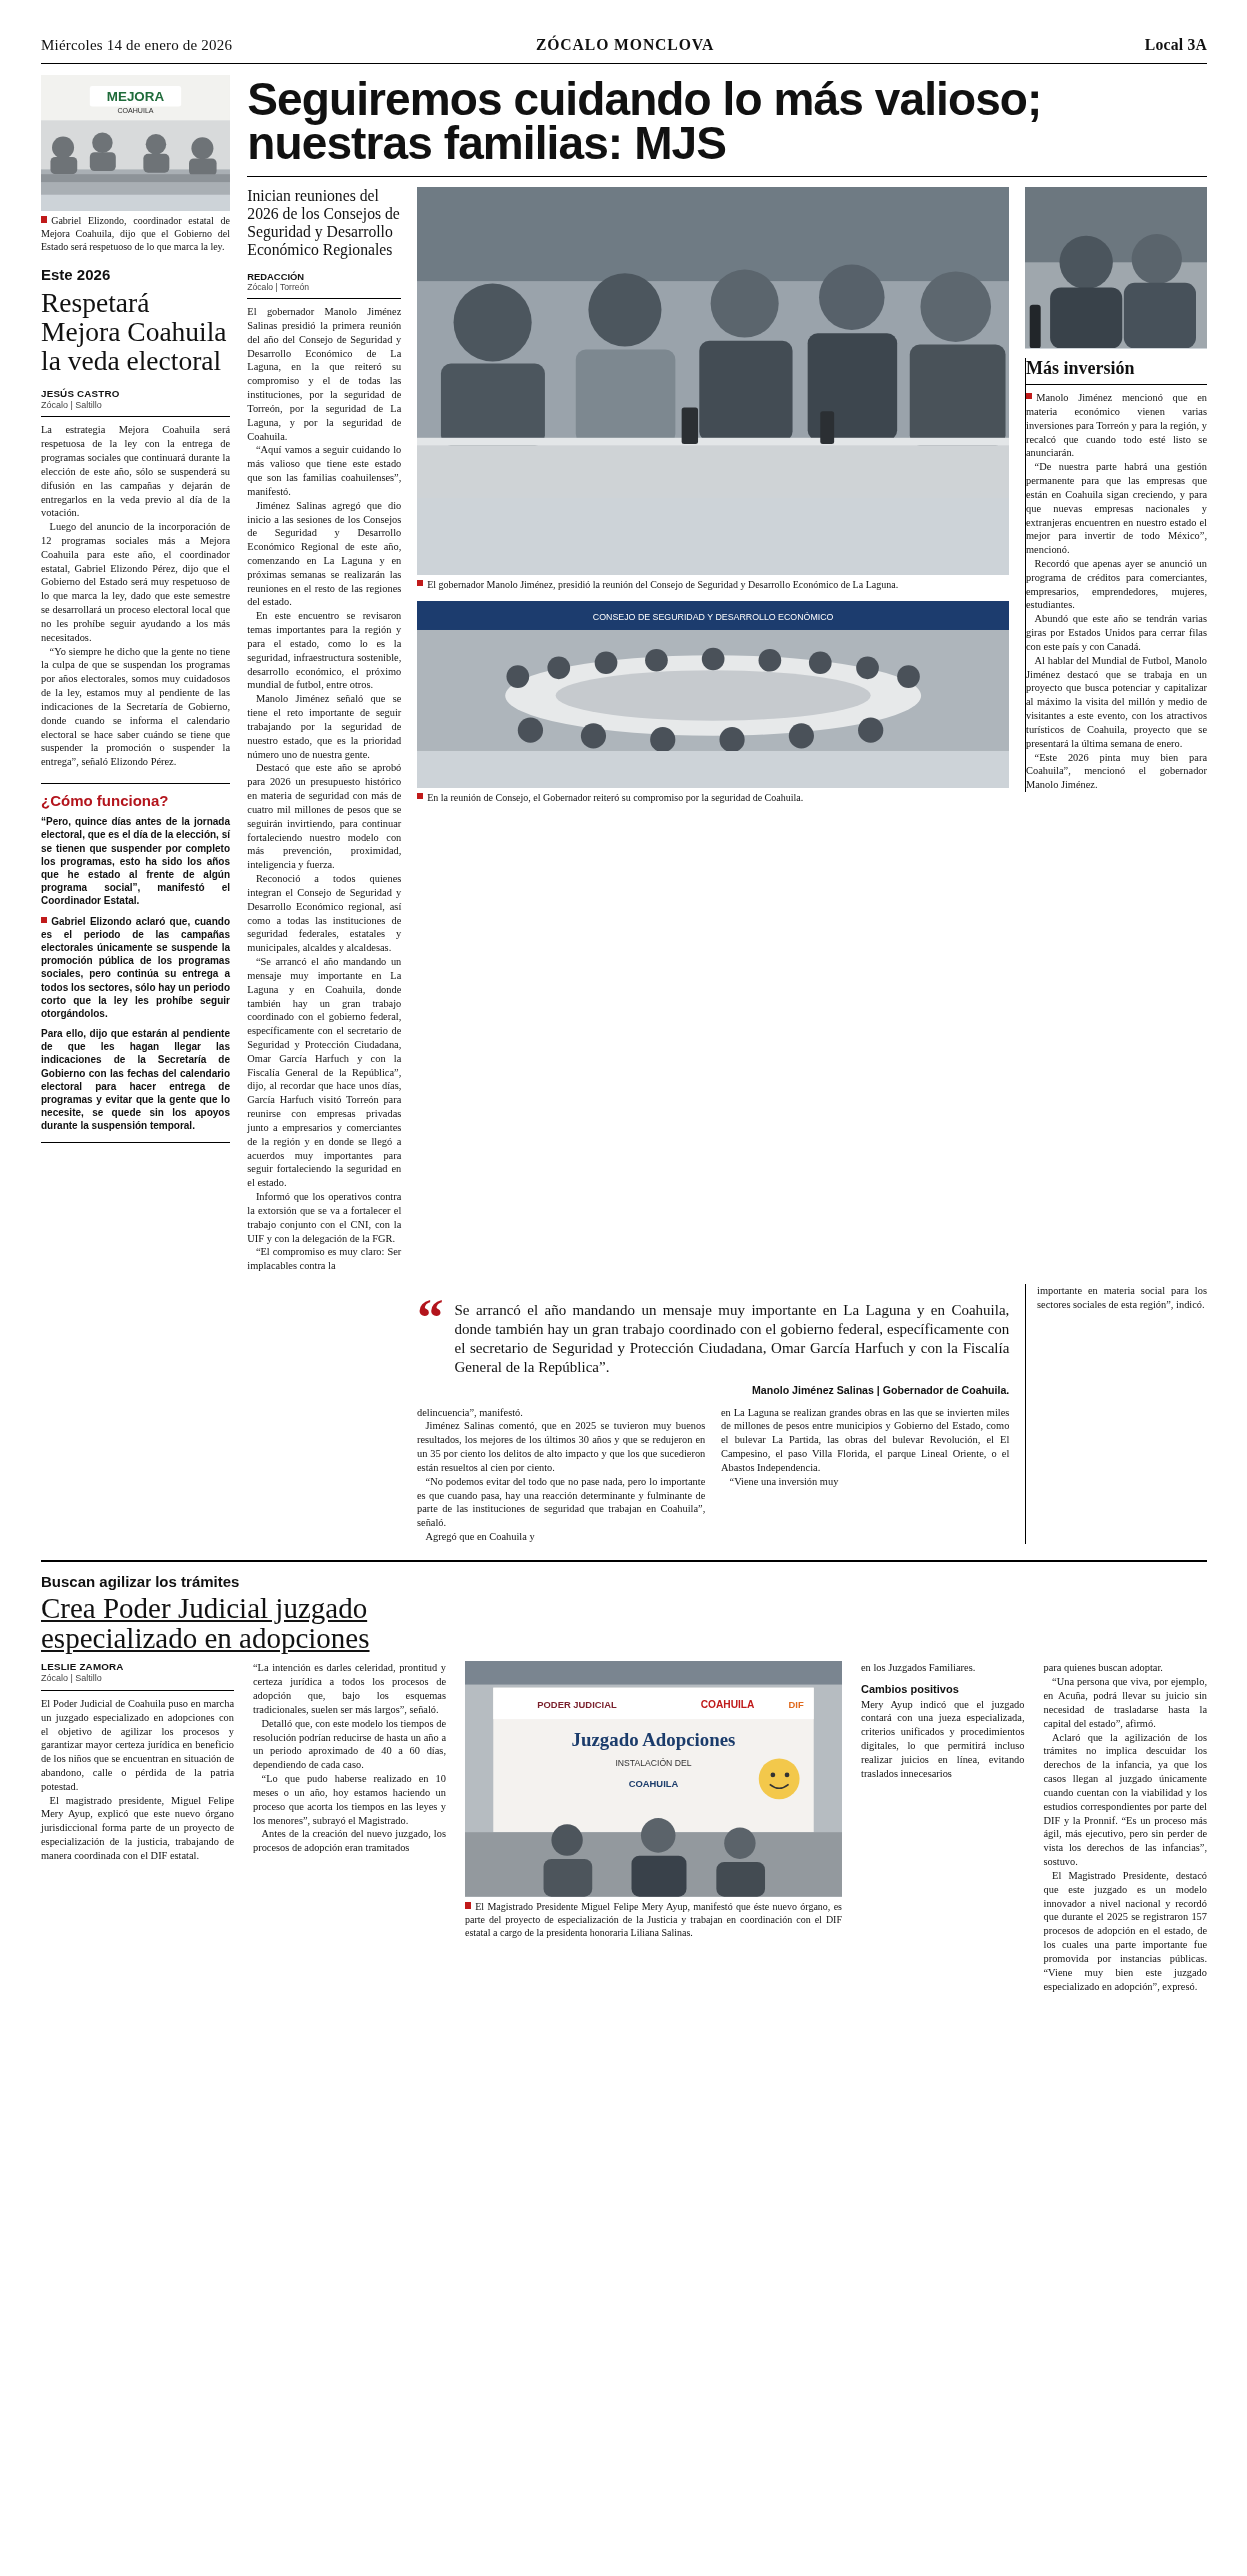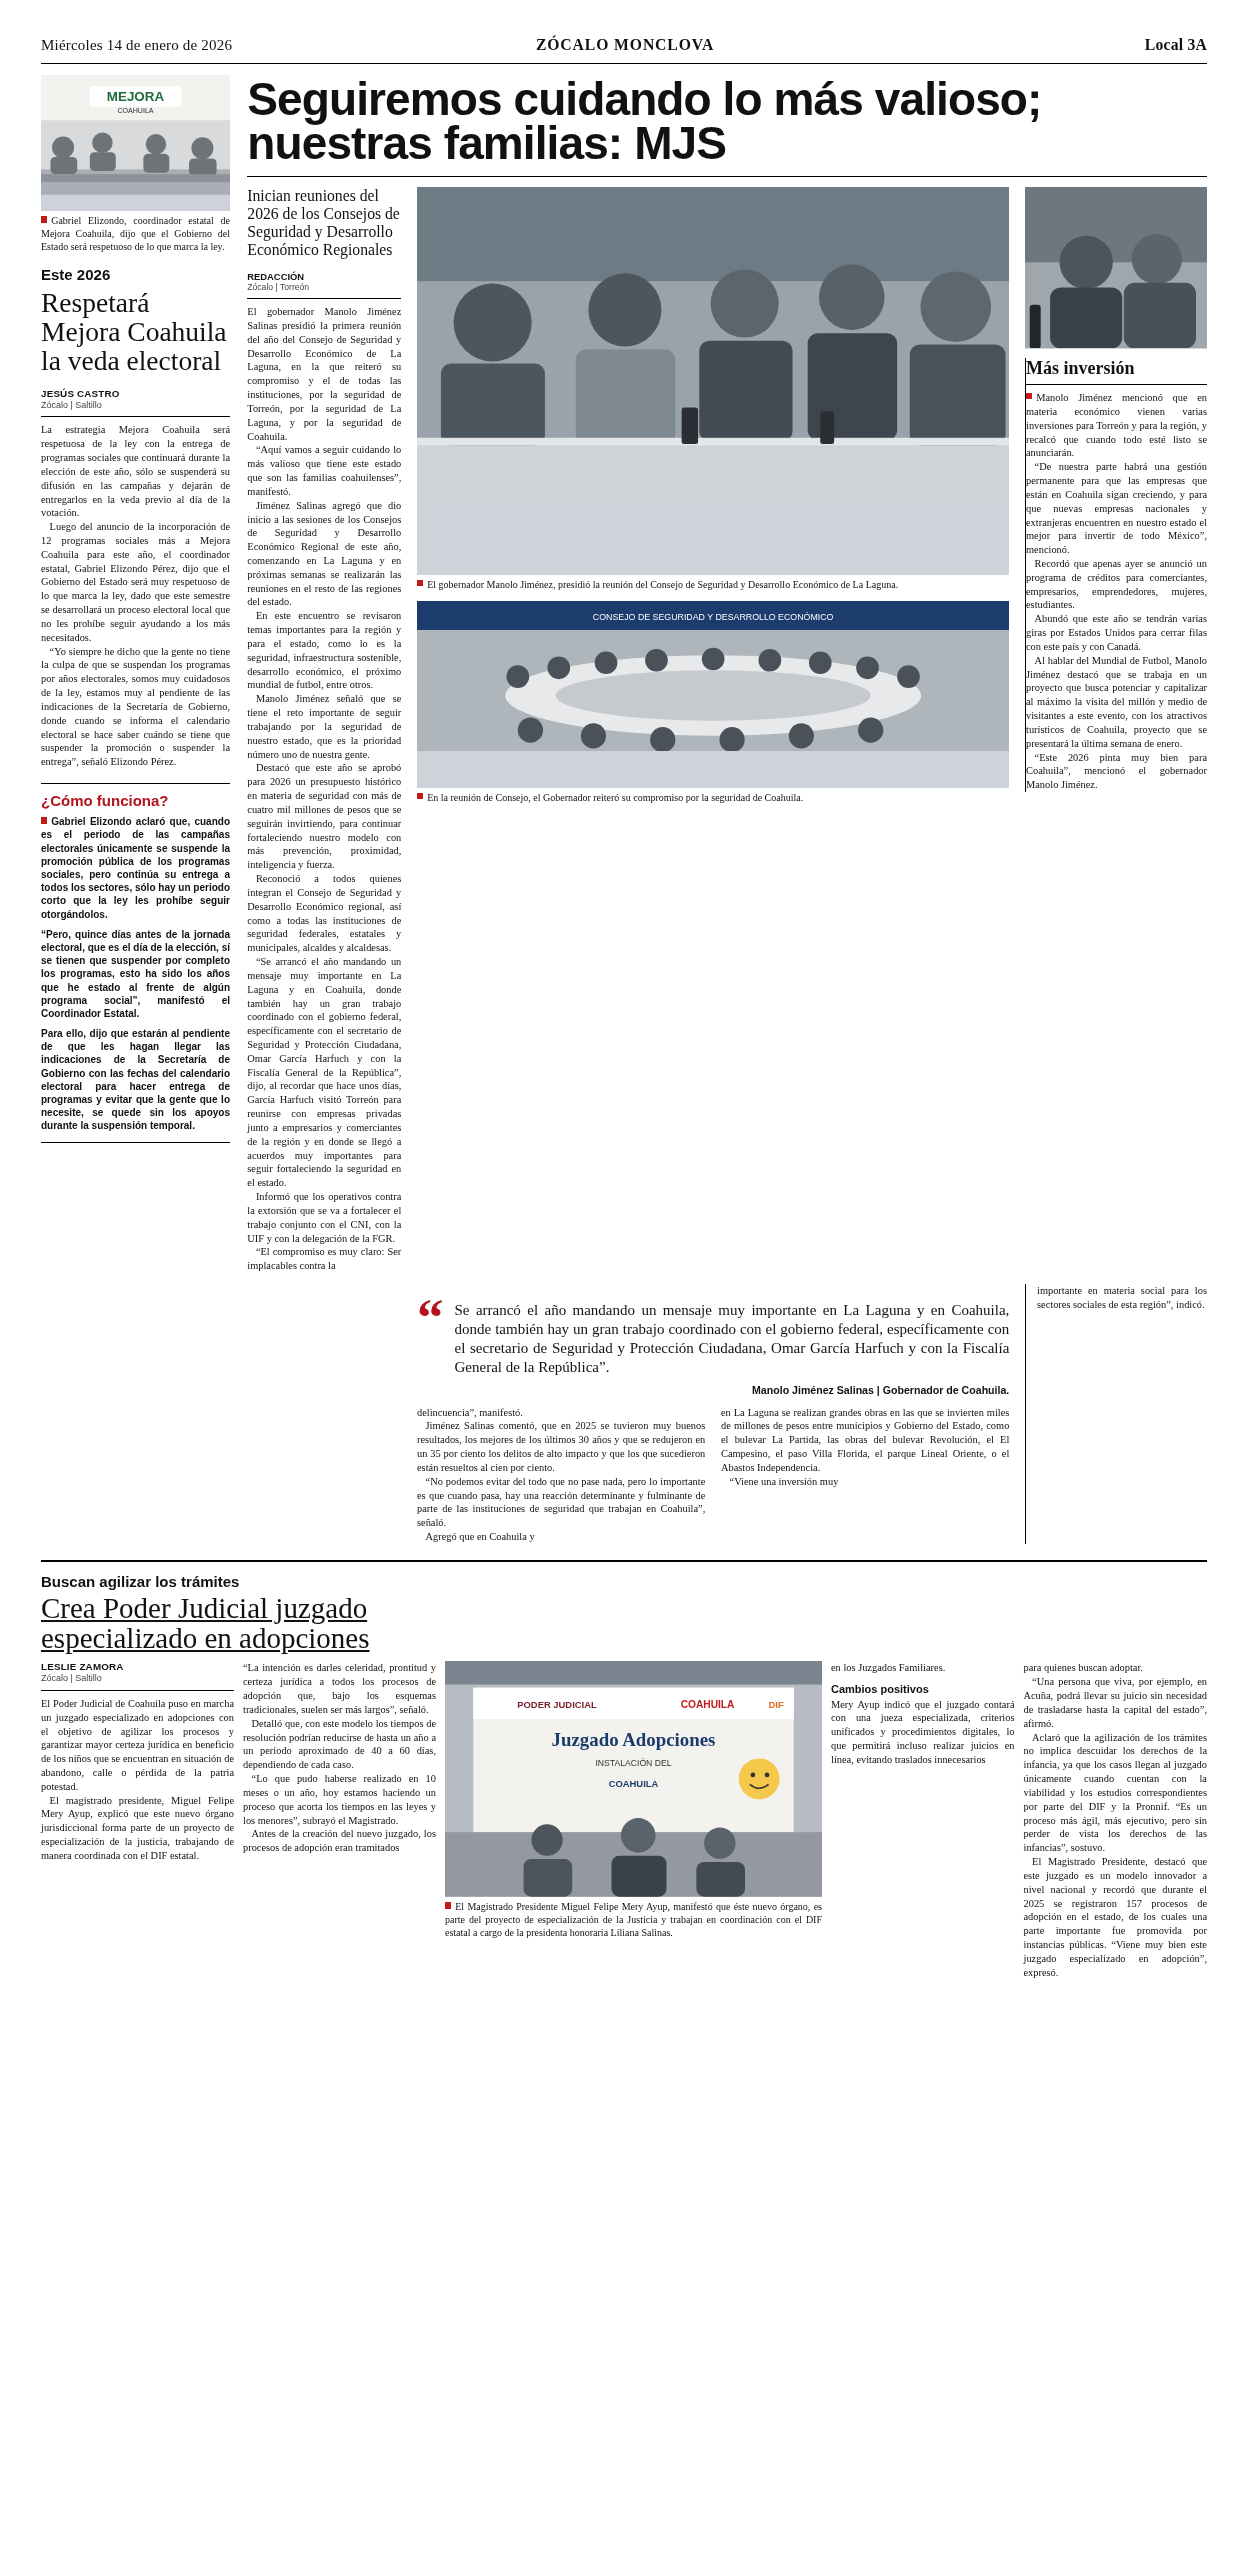--- a/index.html
+++ b/index.html
@@ -221,21 +221,21 @@
     line-height:1.05;
     margin-top:3.1px;
     text-decoration:underline;
   }
   .sub-head{
     font-family:"Liberation Sans", sans-serif;
     font-weight:bold;
     font-size:11px;
     margin:7.9px 0 2.4px 0;
   }
-  .bottom-grid{display:flex;gap:9px;margin-top:7.9px;}
+  .bottom-grid{display:flex;gap:19px;margin-top:7.9px;}
   .bcol{flex:1;}
   .bcol.w1{width:193px;flex:0 0 193px;}
   .bcol.w2{width:193px;flex:0 0 193px;}
   .bphoto-col{width:377px;flex:0 0 377px;}
 </style>
 </head>
 <body>
 
 <div class="page">
 
@@ -287,22 +287,22 @@
 
       <div class="body-col">
         <p class="first">La estrategia Mejora Coahuila será respetuosa de la ley con la entrega de programas sociales que continuará durante la elección de este año, sólo se suspenderá su difusión en las campañas y dejarán de entregarlos en la veda previo al día de la votación.</p>
         <p>Luego del anuncio de la incorporación de 12 programas sociales más a Mejora Coahuila para este año, el coordinador estatal, Gabriel Elizondo Pérez, dijo que el Gobierno del Estado será muy respetuoso de lo que marca la ley, dado que este semestre se desarrollará un proceso electoral local que no les prohíbe seguir ayudando a los más necesitados.</p>
         <p>“Yo siempre he dicho que la gente no tiene la culpa de que se suspendan los programas por años electorales, somos muy cuidadosos de la ley, estamos muy al pendiente de las indicaciones de la Secretaría de Gobierno, donde cuando se informa el calendario electoral se hace saber cuándo se tiene que suspender la promoción o suspender la entrega”, señaló Elizondo Pérez.</p>
       </div>
 
       <div class="box">
         <div class="box-title">¿Cómo funciona?</div>
         <div class="box-body">
+          <p>“Pero, quince días antes de la jornada electoral, que es el día de la elección, sí se tienen que suspender por completo los programas, esto ha sido los años que he estado al frente de algún programa social”, manifestó el Coordinador Estatal.</p>
           <p><span class="sq"></span><span>Gabriel Elizondo aclaró que, cuando es el periodo de las campañas electorales únicamente se suspende la promoción pública de los programas sociales, pero continúa su entrega a todos los sectores, sólo hay un periodo corto que la ley les prohíbe seguir otorgándolos.</span></p>
-          <p>“Pero, quince días antes de la jornada electoral, que es el día de la elección, sí se tienen que suspender por completo los programas, esto ha sido los años que he estado al frente de algún programa social”, manifestó el Coordinador Estatal.</p>
           <p>Para ello, dijo que estarán al pendiente de que les hagan llegar las indicaciones de la Secretaría de Gobierno con las fechas del calendario electoral para hacer entrega de programas y evitar que la gente que lo necesite, se quede sin los apoyos durante la suspensión temporal.</p>
         </div>
       </div>
     </div>
 
     <div class="col-rest">
 
       <div class="main-head">Seguiremos cuidando lo más valioso; nuestras familias: MJS</div>
       <div class="rule-2"></div>
 

